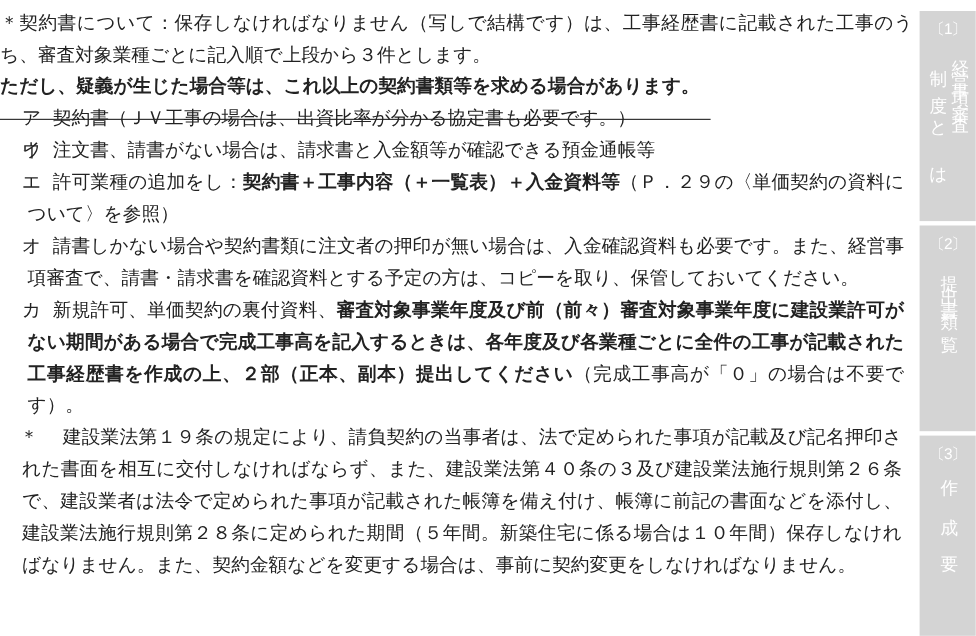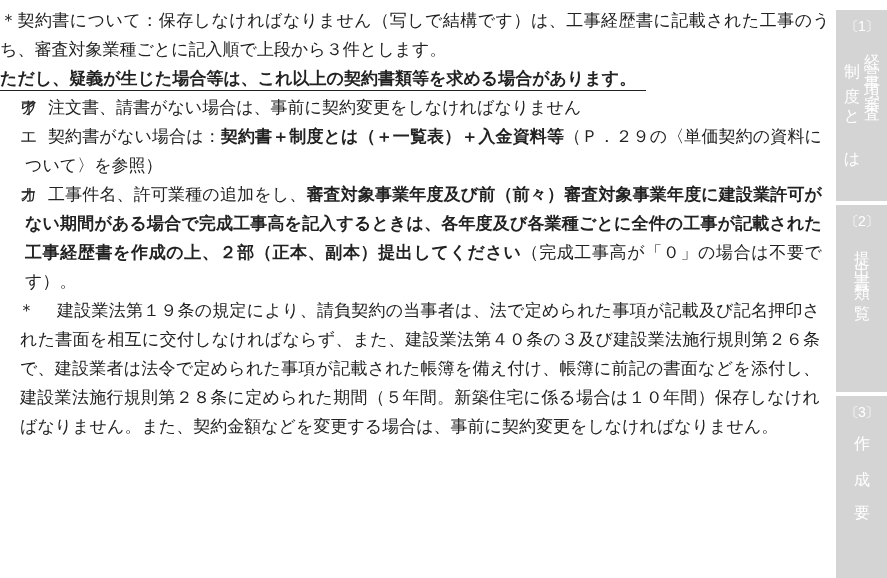--- a/index.html
+++ b/index.html
@@ -21,21 +21,21 @@
     text-align: justify;
   }
   .doc p { margin: 0; }
   .intro { margin-left: 13px; margin-right: 8px; }
   .proviso { margin-left: 38px; margin-right: 8px; }
   .proviso .seg {
     font-family: Liberation Sans, sans-serif;
     font-weight: bold;
     border-bottom: 1.6px solid #222222;
     padding-right: 10px;
-    padding-bottom: 2px;
+    padding-bottom: 20px;
   }
   .item {
     position: relative;
     padding-left: 25px;
     padding-right: 8px;
     text-indent: 23px;
   }
   .item > .marker {
     position: absolute;
     left: 20px; top: 0;
@@ -95,31 +95,31 @@
 </style>
 </head>
 <body>
 
 <div class="doc">
 
   <p class="intro"><span>＊契約書について：保存しなければなりません（写しで結構です）は、工事経歴書に記載された工事のうち、審査対象業種ごとに</span><span class="u">記入順</span><span>で上段から３件とします。</span></p>
 
   <p class="proviso"><span class="seg">ただし、疑義が生じた場合等は、これ以上の契約書類等を求める場合があります。</span></p>
 
-  <p class="item"><span class="marker">ア</span></p>
+  <p class="item"><span class="marker">ア</span><span>契約書（ＪＶ工事の場合は、出資比率が分かる協定書も必要です。）</span></p>
 
   <p class="item"><span class="marker">イ</span></p>
 
-  <p class="item"><span class="marker">ウ</span><span>注文書、請書がない場合は、事前に契約変更をしなければなりません</span></p>
+  <p class="item"><span class="marker">ウ</span><span>注文書、請書がない場合は、請求書と入金額等が確認できる預金通帳等</span></p>
 
-  <p class="item"><span class="marker">エ</span><span>契約書がない場合は：</span><span class="b">契約書＋制度とは（＋一覧表）＋入金資料等</span><span>（Ｐ．２９の〈単価契約の資料について〉を参照）</span></p>
+  <p class="item"><span class="marker">エ</span><span>許可業種の追加をし：</span><span class="b">契約書＋工事内容（＋一覧表）＋入金資料等</span><span>（Ｐ．２９の〈単価契約の資料について〉を参照）</span></p>
 
-  <p class="item"><span class="marker">オ</span></p>
+  <p class="item"><span class="marker">オ</span><span>請書しかない場合や契約書類に注文者の押印が無い場合は、入金確認資料も必要です。また、経営事項審査で、請書・請求書を確認資料とする予定の方は、コピーを取り、保管しておいてください。</span></p>
 
-  <p class="item"><span class="marker">カ</span><span>工事件名、許可業種の追加をし、</span><span class="b">審査対象事業年度及び前（前々）審査対象事業年度に建設業許可がない期間がある場合で完成工事高を記入するときは、各年度及び各業種ごとに全件の工事が記載された工事経歴書を作成の上、２部（正本、副本）提出してください</span><span>（完成工事高が「０」の場合は不要です）。</span></p>
+  <p class="item"><span class="marker">カ</span><span>新規許可、単価契約の裏付資料、</span><span class="b">審査対象事業年度及び前（前々）審査対象事業年度に建設業許可がない期間がある場合で完成工事高を記入するときは、各年度及び各業種ごとに全件の工事が記載された工事経歴書を作成の上、２部（正本、副本）提出してください</span><span>（完成工事高が「０」の場合は不要です）。</span></p>
 
   <p class="legal"><span class="marker">＊</span><span>建設業法第１９条の規定により、請負契約の当事者は、法で定められた事項が記載及び記名押印された書面を相互に交付しなければならず、また、建設業法第４０条の３及び建設業法施行規則第２６条で、建設業者は法令で定められた事項が記載された帳簿を備え付け、帳簿に前記の書面などを添付し、建設業法施行規則第２８条に定められた期間（５年間。新築住宅に係る場合は１０年間）保存しなければなりません。また、契約金額などを変更する場合は、事前に契約変更をしなければなりません。</span></p>
 
 </div>
 
 <div class="tab tab-1">
   <div class="tab-num">〔1〕</div>
   <div class="v-col t1-right">経営事項審査</div>
   <div class="v-col t1-left">制度とは</div>
 </div>

